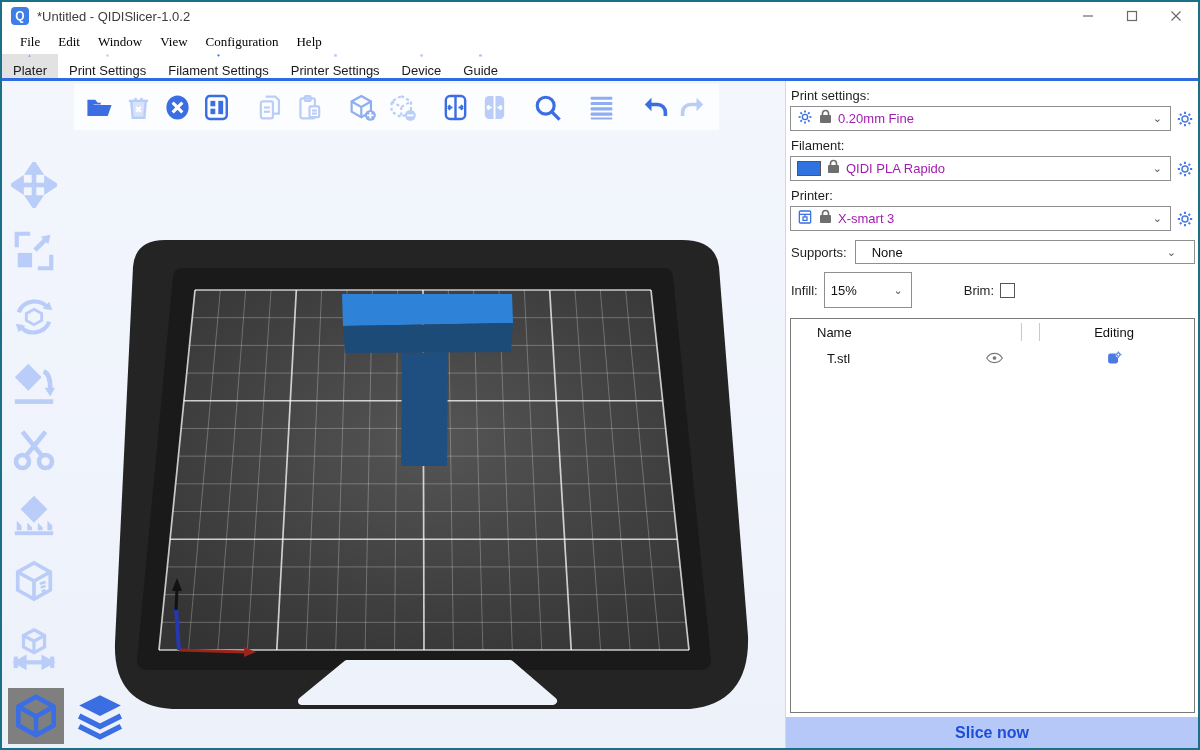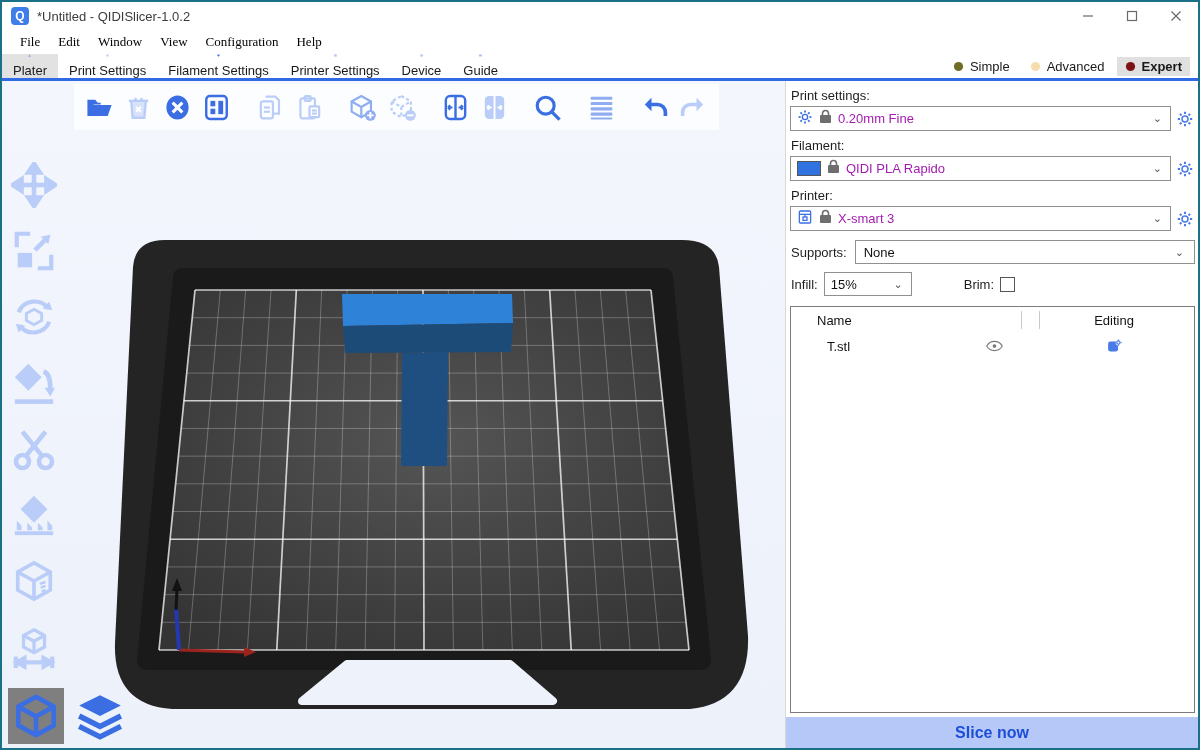--- a/index.html
+++ b/index.html
@@ -56,23 +56,23 @@
     padding:0 6px;gap:6px;background:#fff;}
   .combo .val{font-size:13px;color:#a21caf;flex:1;}
   .chev{color:#555;font-size:11px;padding-right:2px;}
   .gear-btn{width:20px;height:20px;display:flex;align-items:center;justify-content:center;}
   .gear-btn svg{width:18px;height:18px;color:#4a7ae8;}
   .lock svg{width:13px;height:15px;color:#6e6e6e;}
   .swatch{width:24px;height:15px;}
   .mini-ic svg{width:16px;height:16px;color:#3a6ee2;}
   .supports-row{display:flex;align-items:center;gap:8px;margin:5px 0 4px 1px;}
   .supports-row .sel-box{flex:1;height:24px;border:1px solid #8f8f8f;display:flex;align-items:center;
-    padding:0 8px;font-size:13px;color:#111;}
+    padding:0 16px;font-size:13px;color:#111;}
   .infill-row{display:flex;align-items:center;margin:4px 0 6px 1px;gap:6px;font-size:13px;color:#1e1e1e;}
-  .infill-sel{width:88px;height:24px;border:1px solid #8f8f8f;display:flex;align-items:center;
+  .infill-sel{width:88px;height:36px;border:1px solid #8f8f8f;display:flex;align-items:center;
     padding:0 6px;font-size:13px;color:#111;}
   .checkbox{width:15px;height:15px;border:1px solid #555;background:#fff;}
   .obj-table{flex:1;border:1px solid #7a7a7a;margin-top:4px;display:flex;flex-direction:column;min-height:0;}
   .obj-header{height:26px;display:flex;align-items:center;position:relative;font-size:13px;color:#111;}
   .obj-header .name-h{padding-left:26px;}
   .obj-header .edit-h{position:absolute;left:285px;width:76px;text-align:center;}
   .hsep{position:absolute;top:4px;height:18px;width:1px;background:#c9c9c9;}
   .obj-row{height:26px;display:flex;align-items:center;position:relative;font-size:13px;color:#111;}
   .obj-row .name-c{padding-left:36px;}
   .eye-c{position:absolute;left:193px;width:20px;display:flex;justify-content:center;}
@@ -178,40 +178,20 @@
     </div>
     <div class="tab">
       <svg viewBox="0 0 24 24">
           <g fill="#3a6ee2">
             <rect x="4" y="4" width="3.4" height="16" rx="0.6"></rect>
             <rect x="9" y="4" width="3.4" height="16" rx="0.6"></rect>
             <path d="M14.5 4.8l3.3-.7 3.4 15.6-3.3.7z"></path>
           </g>
         </svg>
       <span>Guide</span>
-    </div>
-    <div class="modes">
-      <div class="mode">
-        <svg viewBox="0 0 12 12">
-            <circle cx="6" cy="6" r="5" fill="#6f6d26"></circle>
-          </svg>
-        <span>Simple</span>
-      </div>
-      <div class="mode">
-        <svg viewBox="0 0 12 12">
-            <circle cx="6" cy="6" r="5" fill="#f6ddae"></circle>
-          </svg>
-        <span>Advanced</span>
-      </div>
-      <div class="mode active">
-        <svg viewBox="0 0 12 12">
-            <circle cx="6" cy="6" r="5" fill="#7e1315"></circle>
-          </svg>
-        <span>Expert</span>
-      </div>
     </div>
   </div>
 
   <div class="content">
 
     <div class="viewport">
 
       <svg id="bed-svg" width="783" height="669" viewBox="0 0 783 669" style="position:absolute;left:0;top:0;">
         <defs>
           <radialGradient id="bedlight" cx="0.52" cy="0.42" r="0.7">

